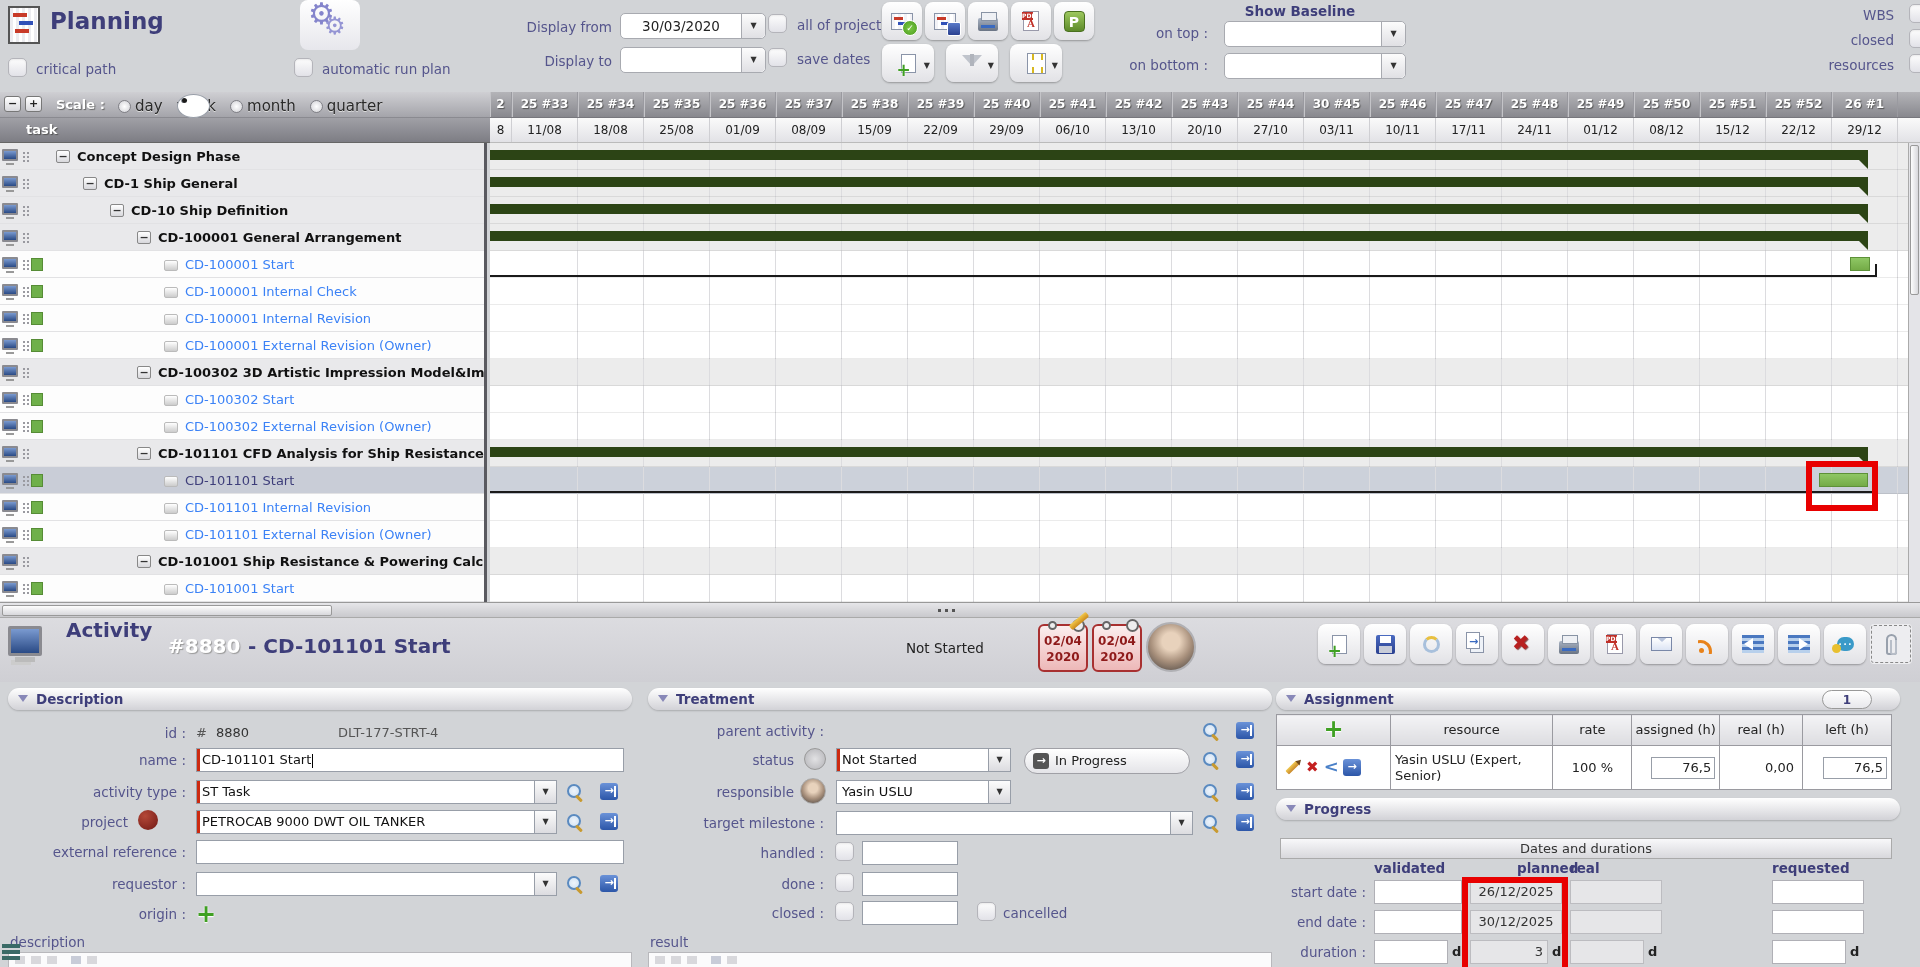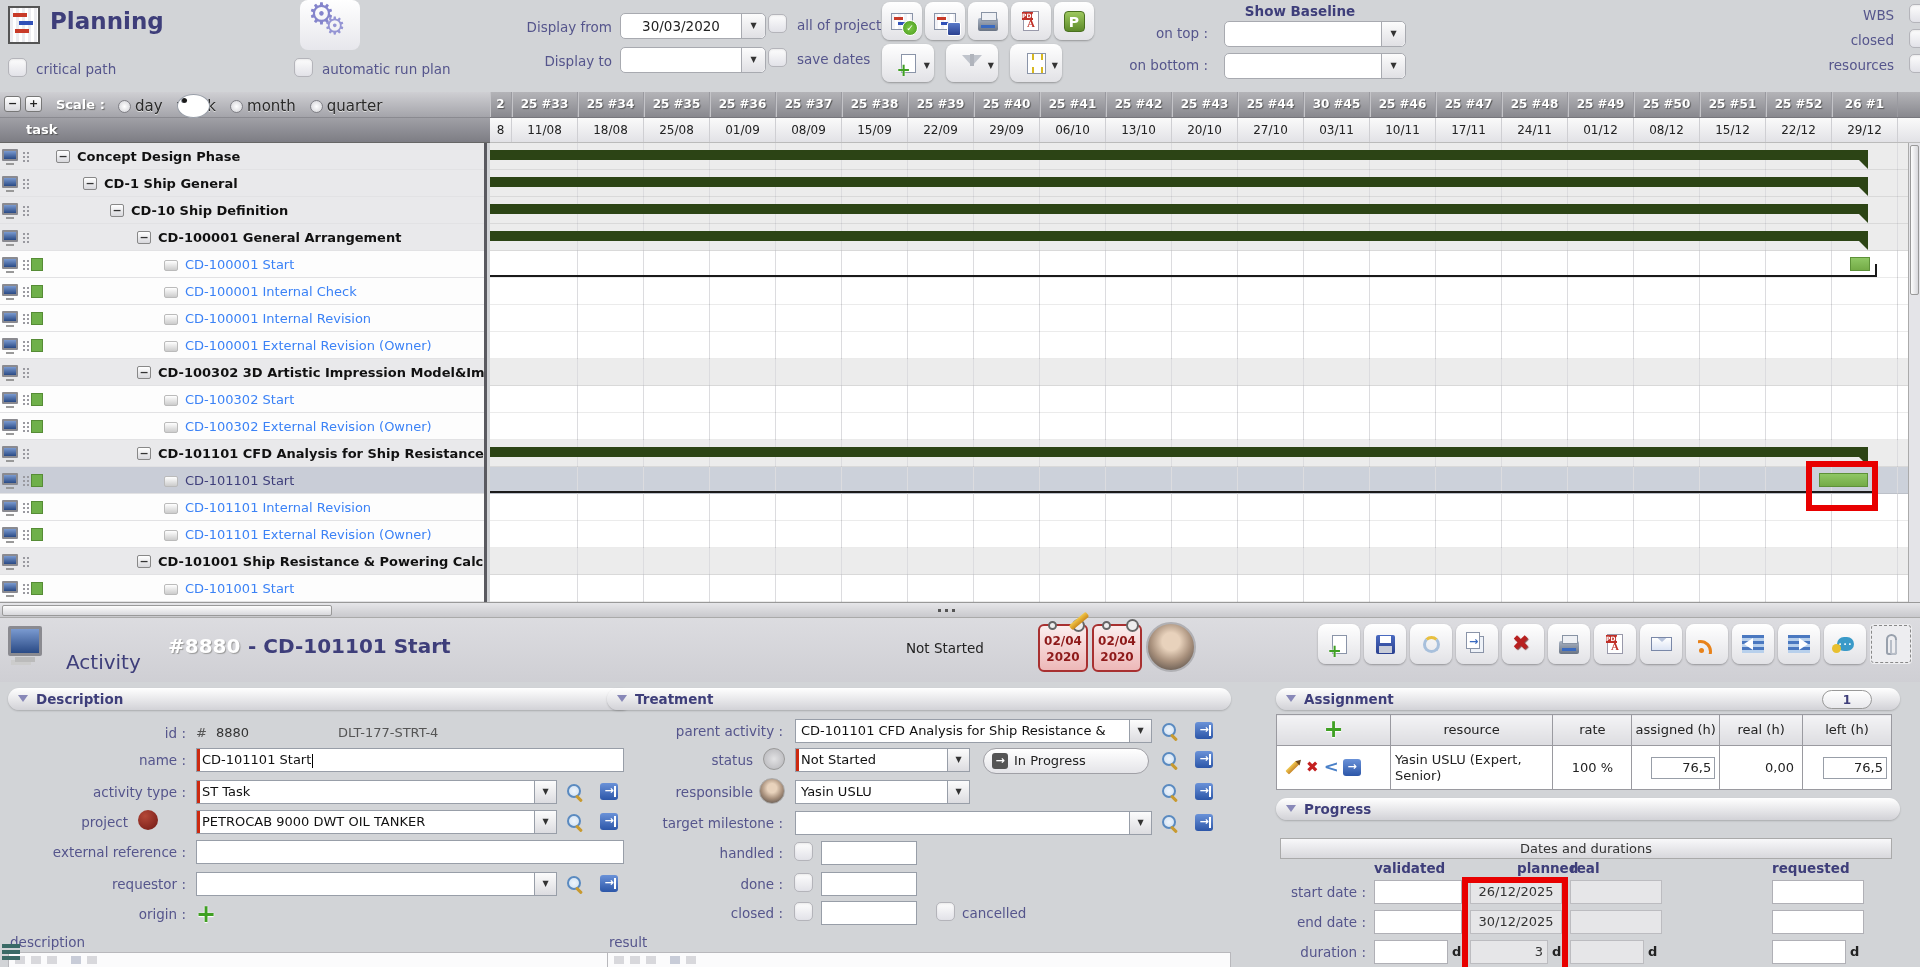--- a/index.html
+++ b/index.html
@@ -129,21 +129,21 @@
   
   #splitter{position:absolute;left:0;top:602px;width:1920px;height:16px;background:linear-gradient(#e6e6e9,#c9c9cd);border-top:1px solid #999;border-bottom:1px solid #aaa;}
   #hscroll-thumb{position:absolute;left:2px;top:2px;width:330px;height:11px;background:linear-gradient(#fdfdfd,#d8d8dc);border:1px solid #999;border-radius:2px;}
   #split-dots{position:absolute;left:938px;top:6px;width:3px;height:3px;background:#555;box-shadow:7px 0 #555,14px 0 #555;}
 
   
   #activity-panel{position:absolute;left:0;top:618px;width:1920px;height:349px;background:#d2d4d7;}
   #act-header{position:absolute;left:0;top:0;width:1920px;height:64px;background:linear-gradient(#dcdce0,#cfcfd4);}
   #act-computer{position:absolute;left:8px;top:8px;width:34px;height:30px;border:3px solid #8a8a90;background:linear-gradient(#7a9ad0,#2a4a85);border-radius:2px;}
   #act-computer::after{content:"";position:absolute;left:4px;top:28px;width:20px;height:5px;background:#bbb;box-shadow:-4px 3px 0 #ccc;}
-  #act-title-type{position:absolute;left:66px;top:32px;font-size:20px;font-weight:normal;color:var(--purple);}
+  #act-title-type{position:absolute;left:66px;top:0;font-size:20px;font-weight:bold;color:var(--purple);}
   #act-id{position:absolute;left:168px;top:16px;font-size:20px;font-weight:bold;color:#fff;text-shadow:1px 1px 1px #999;}
   #act-title{position:absolute;left:248px;top:16px;font-size:20px;font-weight:bold;color:var(--purple);}
   #act-status{position:absolute;left:906px;top:22px;font-size:13.5px;color:#222;}
   .cal-badge{position:absolute;top:6px;width:50px;height:48px;border:2px solid #a83030;border-radius:6px;background:linear-gradient(#fbeeee,#edb8b8);text-align:center;color:#8e1a1a;font:bold 12px/16px var(--f);padding-top:7px;}
   .cal-badge::before{content:"";position:absolute;left:8px;top:-5px;width:5px;height:5px;border:2px solid #666;border-radius:50%;background:#eee;box-shadow:26px 0 0 #eee, 26px 0 0 2px #666;}
   .cal-badge.pencil::after{content:"";position:absolute;right:-4px;top:-8px;width:22px;height:6px;background:linear-gradient(#f2c84a,#cc8a1a);transform:rotate(-40deg);border-radius:2px;}
   #avatar-hdr{position:absolute;left:1146px;top:4px;width:50px;height:50px;border-radius:50%;border:2px solid #b0b0b4;background:radial-gradient(circle at 50% 38%,#e8d2bc 24%,#a8907c 55%,#6f6258 80%);}
   #act-toolbar .tool-btn{top:6px;width:42px;height:40px;}
   .tool-btn.dashed{background:#ededf0;outline:1px dashed #888;outline-offset:-2px;border-radius:4px;box-shadow:none;}
 
@@ -601,27 +601,26 @@
     <span class="flabel" style="top:192px">requestor :</span>
     <div class="sel" style="left:188px;top:188px;width:361px"><span></span></div>
     <span class="ic-magnify" style="left:559px;top:192px"></span>
     <span class="ic-goto" style="left:592px;top:191px"></span>
     <span class="flabel" style="top:222px">origin :</span>
     <span class="ic-plus" style="left:188px;top:220px">+</span>
     <span class="elabel" style="left:2px;top:250px">description</span>
     <div class="mini-edit"></div>
   </div>
 
-  <div class="panel-col" style="left:607px">
+  <div class="panel-col" style="left:648px">
     <div class="sec-hdr">
         <span class="tri"></span>
         <span class="txt">Treatment</span>
       </div>
     <span class="flabel" style="top:39px;width:176px">parent activity :</span>
-    <div class="sel" style="left:188px;top:35px;width:357px"><span>CD-101101 CFD Analysis for Ship Resistance &amp;</span></div>
     <span class="ic-magnify" style="left:555px;top:39px"></span>
     <span class="ic-goto" style="left:588px;top:38px"></span>
     <span class="flabel" style="top:68px;width:146px">status</span>
     <span class="circle-status" style="left:156px;top:64px"></span>
     <div class="sel req" style="left:188px;top:64px;width:175px"><span>Not Started</span></div>
     <div id="inprogress-btn"><span>In Progress</span></div>
     <span class="ic-magnify" style="left:555px;top:68px"></span>
     <span class="ic-goto" style="left:588px;top:67px"></span>
     <span class="flabel" style="top:100px;width:146px">responsible</span>
     <span class="avatar-sm" style="left:152px;top:94px"></span>

